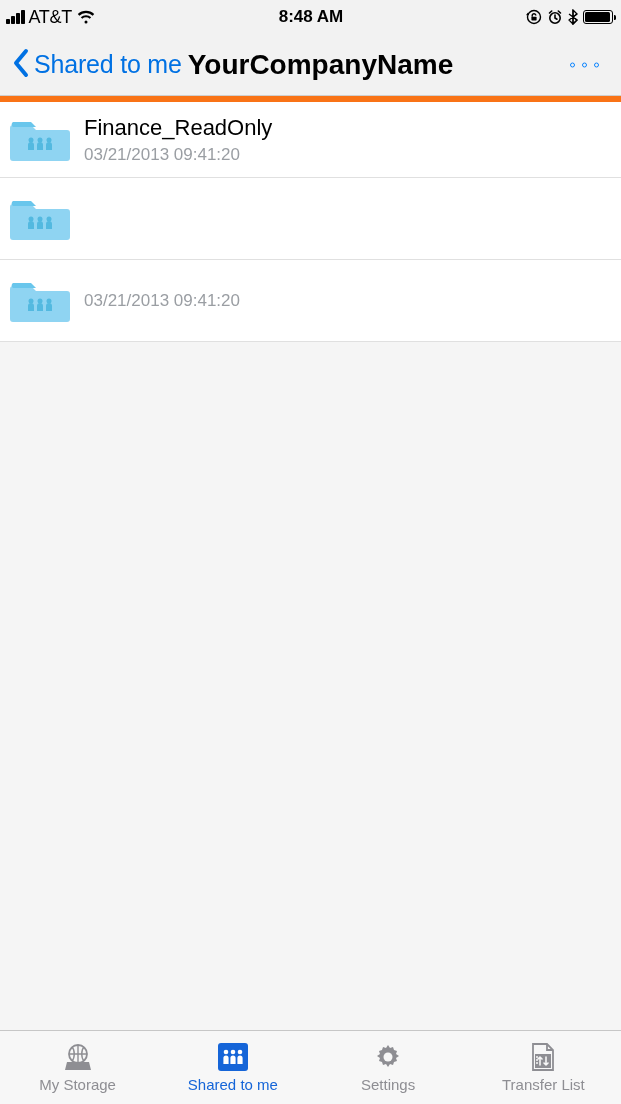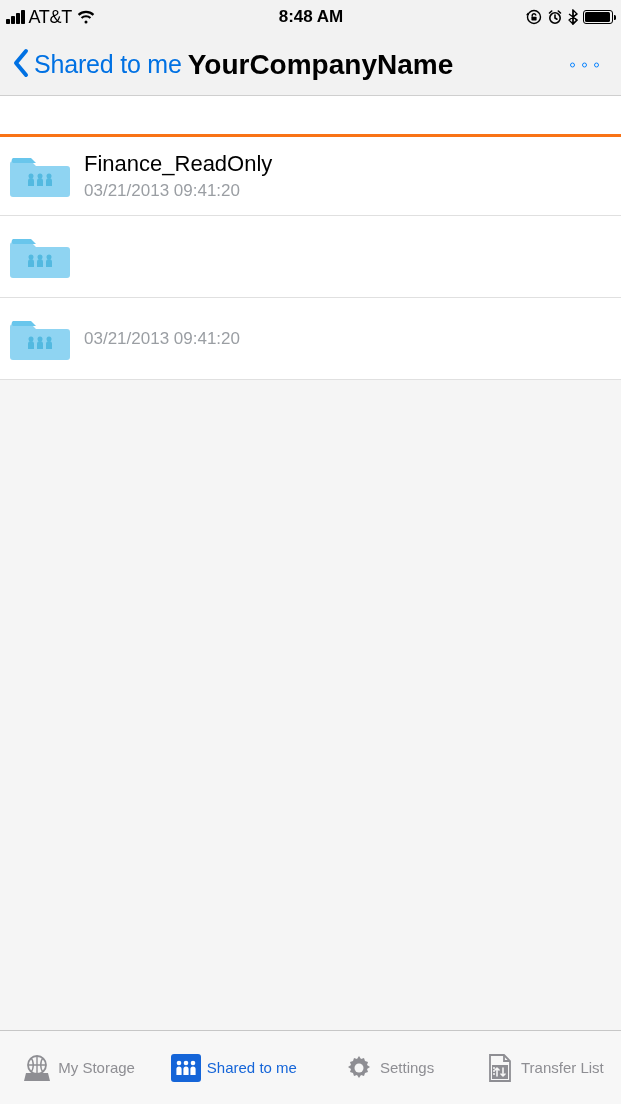--- a/index.html
+++ b/index.html
@@ -27,31 +27,31 @@
     .nav-bar { height:62px; display:flex; align-items:center; padding:0 14px 0 12px; border-bottom:1px solid #cfcfcf; position:relative; }
     .nav-back { display:flex; align-items:center; gap:4px; color:#0071e3; cursor:pointer; }
     .nav-back-label { font-size:25px; letter-spacing:-0.2px; }
     .nav-title { margin-left:6px; font-size:28px; font-weight:700; }
     .nav-more { position:absolute; right:22px; top:50%; transform:translateY(-50%); display:flex; gap:7px; cursor:pointer; }
     .nav-more span { width:5px; height:5px; border-radius:50%; border:1.5px solid #0a84ff; }
 
     
     .list { background:#fff; }
     .row { display:flex; align-items:center; gap:14px; padding:10px 14px 10px 10px; border-bottom:1px solid #e0e0e0; cursor:pointer; min-height:82px; }
-    .row:first-child { border-top:3px solid #f97316;margin-top:38px; }
+    .row:first-child { border-top:6px solid #f97316; }
     .folder-ic { width:60px; height:48px; flex:0 0 60px; }
     .row-text { display:flex; flex-direction:column; gap:4px; }
     .row-title { font-size:22px; color:#000; }
     .row-sub { font-size:17px; color:#9a9ea3; }
 
     .spacer { flex:1; background:#f5f5f5; }
 
     
     .tab-bar { height:74px; border-top:1px solid #c7c7c7; background:#f7f7f7; display:grid; grid-template-columns:repeat(4,1fr); }
-    .tab { display:flex; flex-direction:row; align-items:center; justify-content:center; gap:4px; color:#8e8e93; cursor:pointer; }
+    .tab { display:flex; flex-direction:column; align-items:center; justify-content:center; gap:4px; color:#8e8e93; cursor:pointer; }
     .tab.active { color:#1565d8; }
     .tab-label { font-size:15px; }
     .tab-icon { width:34px; height:30px; display:flex; align-items:center; justify-content:center; }
   </style>
 </head>
 <body>
 
 <div class="screen">
 
   <div class="status-bar">

